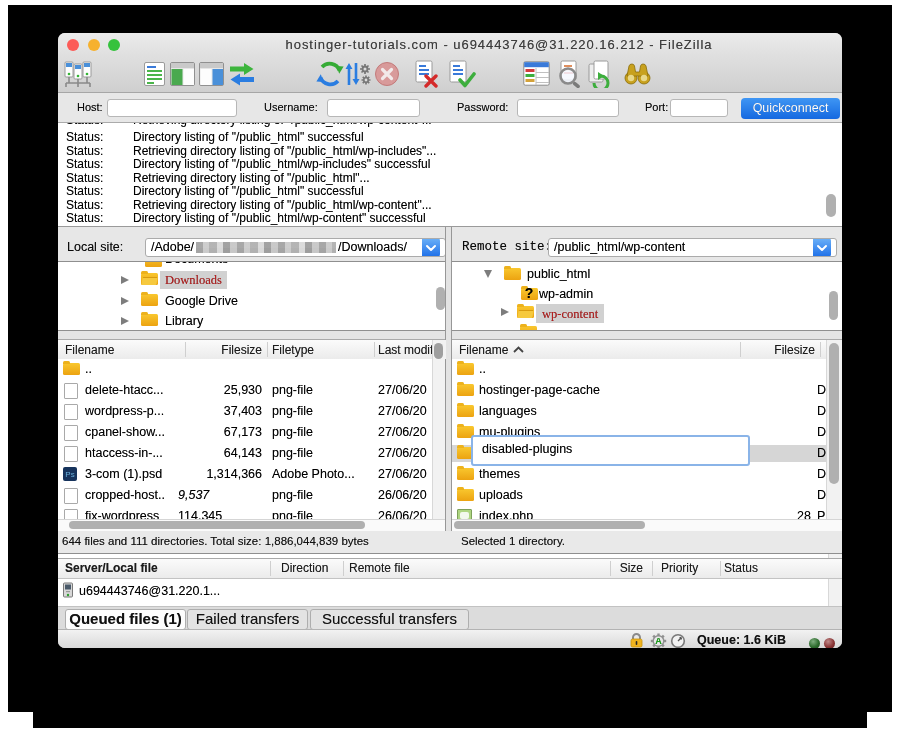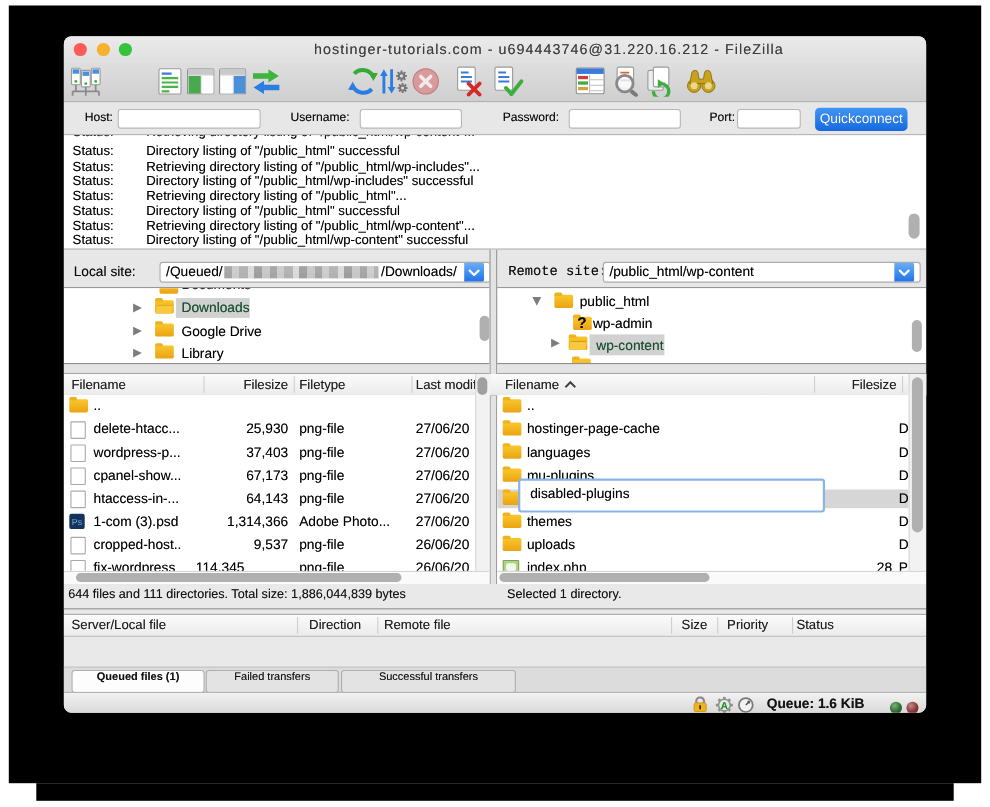--- a/index.html
+++ b/index.html
@@ -15,21 +15,21 @@
     background:linear-gradient(#ebebeb,#dfdfdf);}
   .light{width:12px;height:12px;border-radius:50%;top:6px;}
   #title{width:868px;text-align:center;top:4px;font-size:13px;color:#3e3e3e;letter-spacing:0.95px;padding-left:14px;box-sizing:border-box;}
   
   #toolbar{left:0;top:23px;width:784px;height:36px;background:linear-gradient(#dfdfdf,#cfcfcf);
     border-bottom:1px solid #a6a6a6;}
   
   #qcbar{left:0;top:60px;width:784px;height:29px;background:#e7e7e7;border-bottom:1px solid #ababab;}
   .qclabel{top:8px;font-size:11px;color:#0a0a0a;margin-left:12px;}
   .qcinput{top:6px;height:16px;background:#fff;border:1px solid #b7b7b7;border-radius:3px;}
-  #qcbtn{left:683px;top:5px;width:84px;height:21px;background:linear-gradient(#3f96f4,#1569e0);
+  #qcbtn{left:683px;top:5px;width:99px;height:21px;background:linear-gradient(#3f96f4,#1569e0);
      border-radius:4px;color:#fff;font-size:12.5px;text-align:center;line-height:21px;}
   
   #log{left:0;top:90px;width:784px;height:103px;background:#fff;border-bottom:1px solid #9a9a9a;
      overflow:hidden;font-size:12px;color:#000;}
   .logline{position:absolute;left:8px;white-space:nowrap;}
   .logmsg{position:absolute;left:67px;}
   
   #sitebars{left:0;top:194px;width:784px;height:34px;background:#e7e7e7;border-bottom:1px solid #8f8f8f;}
   .combo{position:absolute;top:11px;height:17px;background:#fff;border:1px solid #ababab;border-radius:3px;
      font-size:12.5px;color:#000;line-height:17px;padding-left:5px;white-space:nowrap;overflow:hidden;}
@@ -37,51 +37,51 @@
      background:linear-gradient(#6cb1f8,#1d6fe8);}
   .sitelabel{position:absolute;top:13px;font-size:12.5px;color:#0a0a0a;}
   
   .tree{top:229px;height:68px;background:#fff;overflow:hidden;}
   #treeL{left:0;width:387px;}
   #treeR{left:394px;width:390px;}
   #divider{left:387px;top:194px;width:7px;height:326px;background:#e3e3e3;
      border-left:1px solid #979797;border-right:1px solid #979797;box-sizing:border-box;}
   .paneband{top:297px;height:10px;background:#e4e4e4;border-top:1px solid #8f8f8f;border-bottom:1px solid #a9a9a9;box-sizing:border-box;}
   .lhead{top:307px;height:19px;background:linear-gradient(#fbfbfb,#ebebeb);
-     border-bottom:1px solid #c3c3c3;font-size:12px;color:#1c1c1c;padding-left:45px;}
+     border-bottom:1px solid #c3c3c3;font-size:12px;color:#1c1c1c;}
   .list{top:326px;height:172px;background:#fff;overflow:hidden;}
   #listL{left:0;width:387px;}
   #listR{left:394px;width:390px;}
   .hsep{position:absolute;top:2px;width:1px;height:15px;background:#cfcfcf;}
   .row{position:absolute;left:0;width:100%;height:21px;font-size:12.5px;color:#000;}
   .row span{position:absolute;top:3px;white-space:nowrap;}
   
   #statusbars{left:0;top:498px;width:784px;height:22px;background:#e9e9e9;border-bottom:1px solid #8f8f8f;
      font-size:11.5px;color:#111;}
   
   #queue{left:0;top:521px;width:784px;height:52px;background:#fff;}
   #qhead{left:0;top:525px;width:784px;height:21px;background:linear-gradient(#fbfbfb,#ebebeb);
      border-top:1px solid #a9a9a9;border-bottom:1px solid #c3c3c3;font-size:12px;color:#1c1c1c;box-sizing:border-box;}
   
   #tabstrip{left:0;top:573px;width:784px;height:23px;background:#dcdcdc;border-top:1px solid #c2c2c2;}
   .tab{position:absolute;top:2px;height:19px;border:1px solid #aeaeae;border-radius:3px;
-     background:#e3e3e3;font-size:10px;color:#111;text-align:center;}
+     background:#e3e3e3;font-size:15px;color:#111;text-align:center;}
   
   #botbar{left:0;top:596px;width:784px;height:19px;background:linear-gradient(#f2f2f2,#d8d8d8);
      border-top:1px solid #b3b3b3;}
   .scrollthumb{position:absolute;background:#b0b0b0;border-radius:5px;}
   
   .fold{position:absolute;width:17px;height:12px;background:linear-gradient(#f9c72e,#eca311);border-radius:1.5px;}
   .fold::before{content:"";position:absolute;left:0;top:-2.5px;width:7px;height:3.5px;background:#edb21c;border-radius:1.5px 1.5px 0 0;}
   .fold.open::after{content:"";position:absolute;left:0.5px;bottom:0;width:15px;height:7px;background:#f6c93e;border-radius:1px;transform:skewX(-10deg);border-top:1px solid #d89b10;}
   .arrR{position:absolute;width:0;height:0;border-left:8px solid #7d7d7d;border-top:4.5px solid transparent;border-bottom:4.5px solid transparent;}
   .arrD{position:absolute;width:0;height:0;border-top:8px solid #7d7d7d;border-left:4.5px solid transparent;border-right:4.5px solid transparent;}
   .trow{position:absolute;font-size:12.5px;color:#000;white-space:nowrap;}
   .tsel{position:absolute;background:#d1d1d1;}
-  .tseltext{color:#14532d;}
+  .tseltext{color:#b91c1c;font-family:Liberation Serif, serif;}
   .ficon{position:absolute;width:12px;height:14px;background:#fff;border:1px solid #a9a9a9;border-radius:1px;}
   .psdicon{position:absolute;width:14px;height:14px;background:#16335c;border-radius:2px;color:#6db6e8;font-size:8px;line-height:15px;text-align:center;}
   .phpicon{position:absolute;width:13px;height:13px;background:#aed581;border:1px solid #7da05a;border-radius:1px;}
   .phpicon::after{content:"";position:absolute;left:2px;top:2px;width:9px;height:7px;background:#f2f8ec;border-radius:2px;}
   #mosaic{display:inline-block;width:140px;height:11px;vertical-align:middle;margin:0 2px;
     background:
       repeating-linear-gradient(90deg,rgba(160,160,160,.85) 0 7px,rgba(205,205,205,.9) 7px 13px,rgba(175,175,175,.85) 13px 21px,rgba(220,220,220,.9) 21px 27px,rgba(150,150,150,.8) 27px 34px,rgba(200,200,200,.9) 34px 41px),
       repeating-linear-gradient(0deg,#bdbdbd 0 5px,#d5d5d5 5px 11px);}
   .combo .combobtn svg{display:block;}
 </style>
@@ -222,21 +222,21 @@
     <div class="logline" style="top:20.5px;"><span>Status:</span><span class="logmsg">Retrieving directory listing of "/public_html/wp-includes"...</span></div>
     <div class="logline" style="top:34px;"><span>Status:</span><span class="logmsg">Directory listing of "/public_html/wp-includes" successful</span></div>
     <div class="logline" style="top:47.5px;"><span>Status:</span><span class="logmsg">Retrieving directory listing of "/public_html"...</span></div>
     <div class="logline" style="top:61px;"><span>Status:</span><span class="logmsg">Directory listing of "/public_html" successful</span></div>
     <div class="logline" style="top:74.5px;"><span>Status:</span><span class="logmsg">Retrieving directory listing of "/public_html/wp-content"...</span></div>
     <div class="logline" style="top:88px;"><span>Status:</span><span class="logmsg">Directory listing of "/public_html/wp-content" successful</span></div>
     <div class="scrollthumb" style="left:768px;top:71px;width:10px;height:23px;"></div>
   </div>
   <div class="abs" id="sitebars">
     <div class="sitelabel" style="left:9px;">Local site:</div>
-    <div class="combo" style="left:87px;width:294px;"><span>/Queued/</span><span id="mosaic"></span><span>/Downloads/</span>
+    <div class="combo" style="left:87px;width:294px;"><span>/Adobe/</span><span id="mosaic"></span><span>/Downloads/</span>
       <div class="combobtn" style="left:276px;">
           <svg width="18" height="19">
             <path d="M5 8 L9 12 L13 8" stroke="#fff" stroke-width="2" fill="none" stroke-linecap="round" stroke-linejoin="round"></path>
           </svg>
         </div>
     </div>
     <div class="sitelabel" style="left:404px;font-family:Liberation Mono, monospace;">Remote site:</div>
     <div class="combo" style="left:490px;width:282px;">/public_html/wp-content
       <div class="combobtn" style="left:264px;">
           <svg width="18" height="19">
@@ -326,29 +326,29 @@
       </div>
     <div class="row" style="top:84px;">
         <div class="ficon" style="left:6px;top:3px;"></div>
         <span style="left:27px;">htaccess-in-...</span>
         <span style="left:120px;width:84px;text-align:right;">64,143</span>
         <span style="left:214px;">png-file</span>
         <span style="left:320px;">27/06/20</span>
       </div>
     <div class="row" style="top:105px;">
         <div class="psdicon" style="left:5px;top:3px;">Ps</div>
-        <span style="left:27px;">1-com (3).psd</span>
+        <span style="left:27px;">3-com (1).psd</span>
         <span style="left:120px;width:84px;text-align:right;">1,314,366</span>
         <span style="left:214px;">Adobe Photo...</span>
         <span style="left:320px;">27/06/20</span>
       </div>
     <div class="row" style="top:126px;">
         <div class="ficon" style="left:6px;top:3px;"></div>
         <span style="left:27px;">cropped-host..</span>
-        <span style="left:120px;width:84px;text-align:right;">9,537</span>
+        <span style="left:120px;width:84px;font-style:italic;">9,537</span>
         <span style="left:214px;">png-file</span>
         <span style="left:320px;">26/06/20</span>
       </div>
     <div class="row" style="top:147px;">
         <div class="ficon" style="left:6px;top:3px;"></div>
         <span style="left:27px;">fix-wordpress</span>
         <span style="left:120px;width:84px;text-align:left;">114,345</span>
         <span style="left:214px;">png-file</span>
         <span style="left:320px;">26/06/20</span>
       </div>
@@ -400,22 +400,32 @@
     <div class="abs" style="left:374px;top:0;width:16px;height:160px;background:#f2f2f2;border-left:1px solid #d8d8d8;"></div>
     <div class="abs" style="left:0;top:160px;width:390px;height:12px;background:#fafafa;border-top:1px solid #d5d5d5;"></div>
     <div class="scrollthumb" style="left:2px;top:162px;width:191px;height:8px;"></div>
     <div class="abs" id="editbox" style="left:19px;top:76px;width:266px;height:27px;background:#fff;border:2px solid #8ab4e8;border-radius:3px;font-size:12.5px;line-height:25px;padding-left:9px;">disabled-plugins</div>
   </div>
   <div class="abs scrollthumb" style="left:771px;top:310px;width:10px;height:141px;"></div>
   <div class="abs" id="statusbars">
     <div class="abs" style="left:4px;top:4px;">644 files and 111 directories. Total size: 1,886,044,839 bytes</div>
     <div class="abs" style="left:403px;top:4px;">Selected 1 directory.</div>
   </div>
+  <div class="abs" id="queue">
+    <svg class="abs" style="left:4px;top:28px;" width="12" height="17" viewBox="0 0 12 17">
+      <rect x="1.5" y="1" width="9" height="14" rx="1" fill="#d8d8d8" stroke="#7a7a7a" stroke-width="1"></rect>
+      <rect x="3" y="2.5" width="6" height="5" fill="#4a5a6a"></rect>
+      <rect x="4" y="9" width="4" height="1.2" fill="#9a9a9a"></rect>
+      <circle cx="6" cy="13" r="1.2" fill="#30a030"></circle>
+    </svg>
+    <div class="abs" style="left:21px;top:30px;font-size:12.5px;color:#000;">u694443746@31.220.1...</div>
+    <div class="abs" style="left:770px;top:0;width:14px;height:52px;background:#f2f2f2;border-left:1px solid #d8d8d8;"></div>
+  </div>
   <div class="abs" id="qhead">
-    <span class="abs" style="left:7px;top:2px;">Server/Local file</span>
+    <span class="abs" style="left:7px;top:2px;font-weight:bold;">Server/Local file</span>
     <div class="hsep" style="left:212px;"></div>
     <span class="abs" style="left:223px;top:2px;">Direction</span>
     <div class="hsep" style="left:285px;"></div>
     <span class="abs" style="left:291px;top:2px;">Remote file</span>
     <div class="hsep" style="left:552px;"></div>
     <span class="abs" style="left:545px;width:40px;top:2px;text-align:right;">Size</span>
     <div class="hsep" style="left:594px;"></div>
     <span class="abs" style="left:603px;top:2px;">Priority</span>
     <div class="hsep" style="left:662px;"></div>
     <span class="abs" style="left:666px;top:2px;">Status</span>

